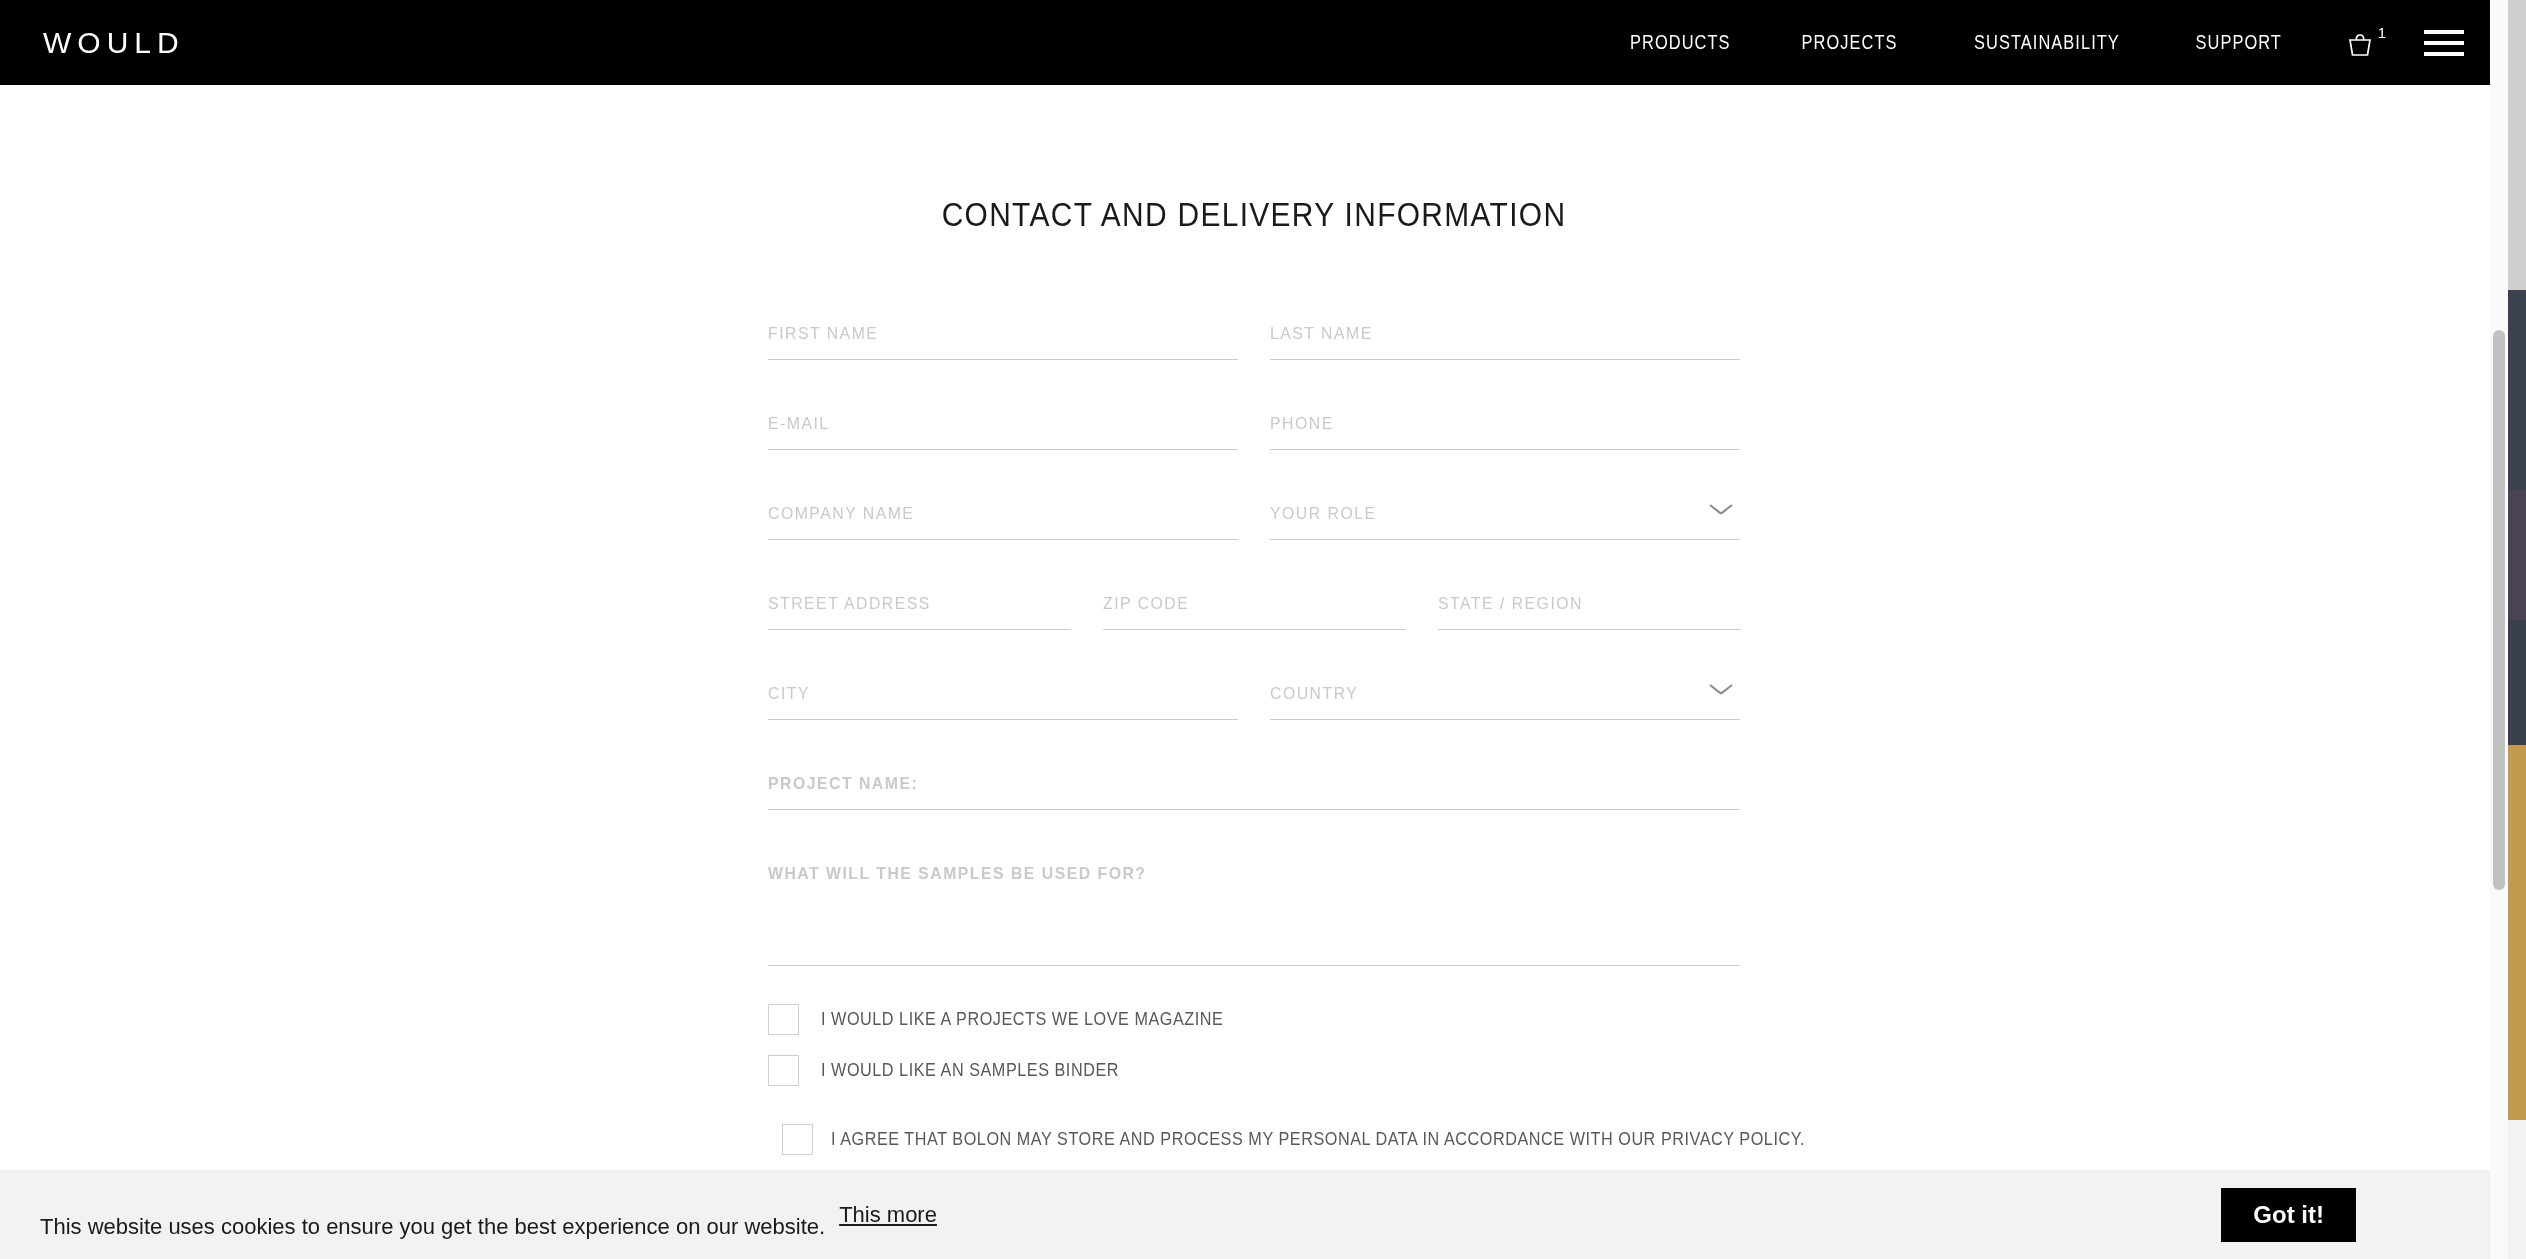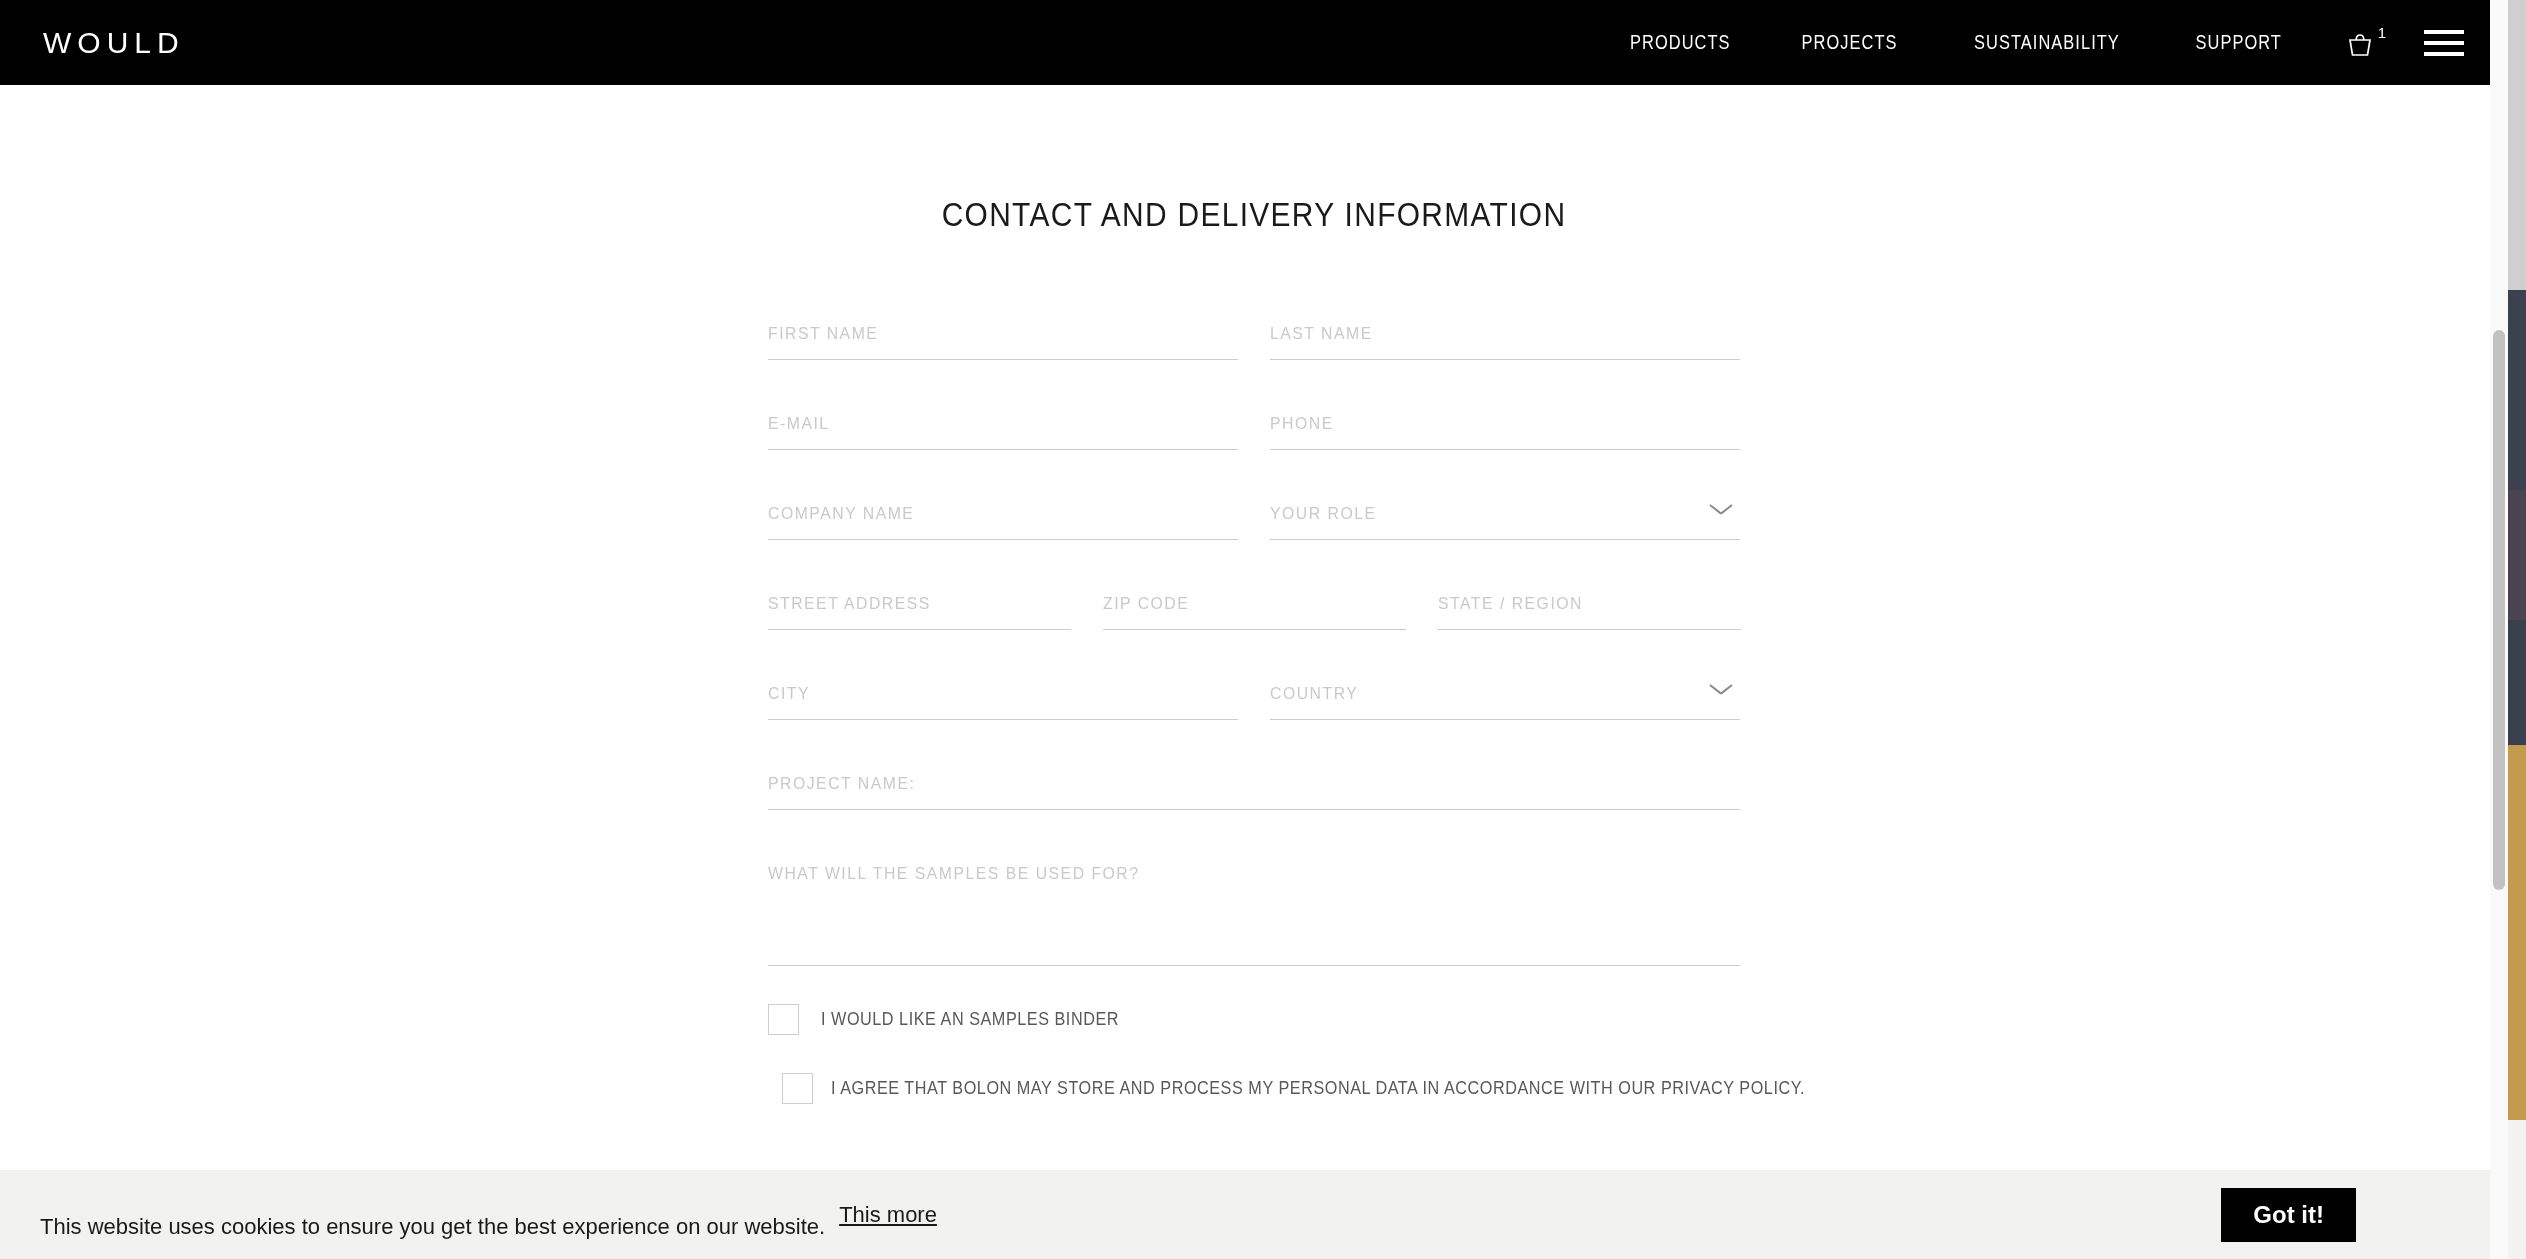--- a/index.html
+++ b/index.html
@@ -143,21 +143,21 @@
   }
 
   .field {
     position: relative;
     flex: 1 1 0;
     height: 90px;
     padding-top: 28px;
   }
   .field.w-half  { flex: 0 0 470px; }
   .field.w-third { flex: 0 0 303px; }
-  .field.w-full  { flex: 1 1 100%; }
+  .field.w-full  { flex: 1 1 100%; font-weight: bold; }
 
   .field .label {
     display: block;
     color: #c9c9c9;
     font-size: 17px;
     letter-spacing: 1.6px;
     white-space: nowrap;
     transform: scaleX(0.93);
     transform-origin: left center;
     user-select: none;
@@ -415,20 +415,24 @@
 
       <div class="row">
         <div class="field w-full textarea-field">
           <span class="label">WHAT WILL THE SAMPLES BE USED FOR?</span>
           <div class="underline"></div>
         </div>
       </div>
 
       <div class="checks">
 
+        <div class="check-row">
+          <span class="checkbox"></span>
+          <span class="check-label">I WOULD LIKE A PROJECTS WE LOVE MAGAZINE</span>
+        </div>
 
         <div class="check-row">
           <span class="checkbox"></span>
           <span class="check-label">I WOULD LIKE AN SAMPLES BINDER</span>
         </div>
 
         <div class="check-row terms spaced">
           <span class="checkbox"></span>
           <span class="check-label">I AGREE THAT BOLON MAY STORE AND PROCESS MY PERSONAL DATA IN ACCORDANCE WITH OUR PRIVACY POLICY.</span>
         </div>

